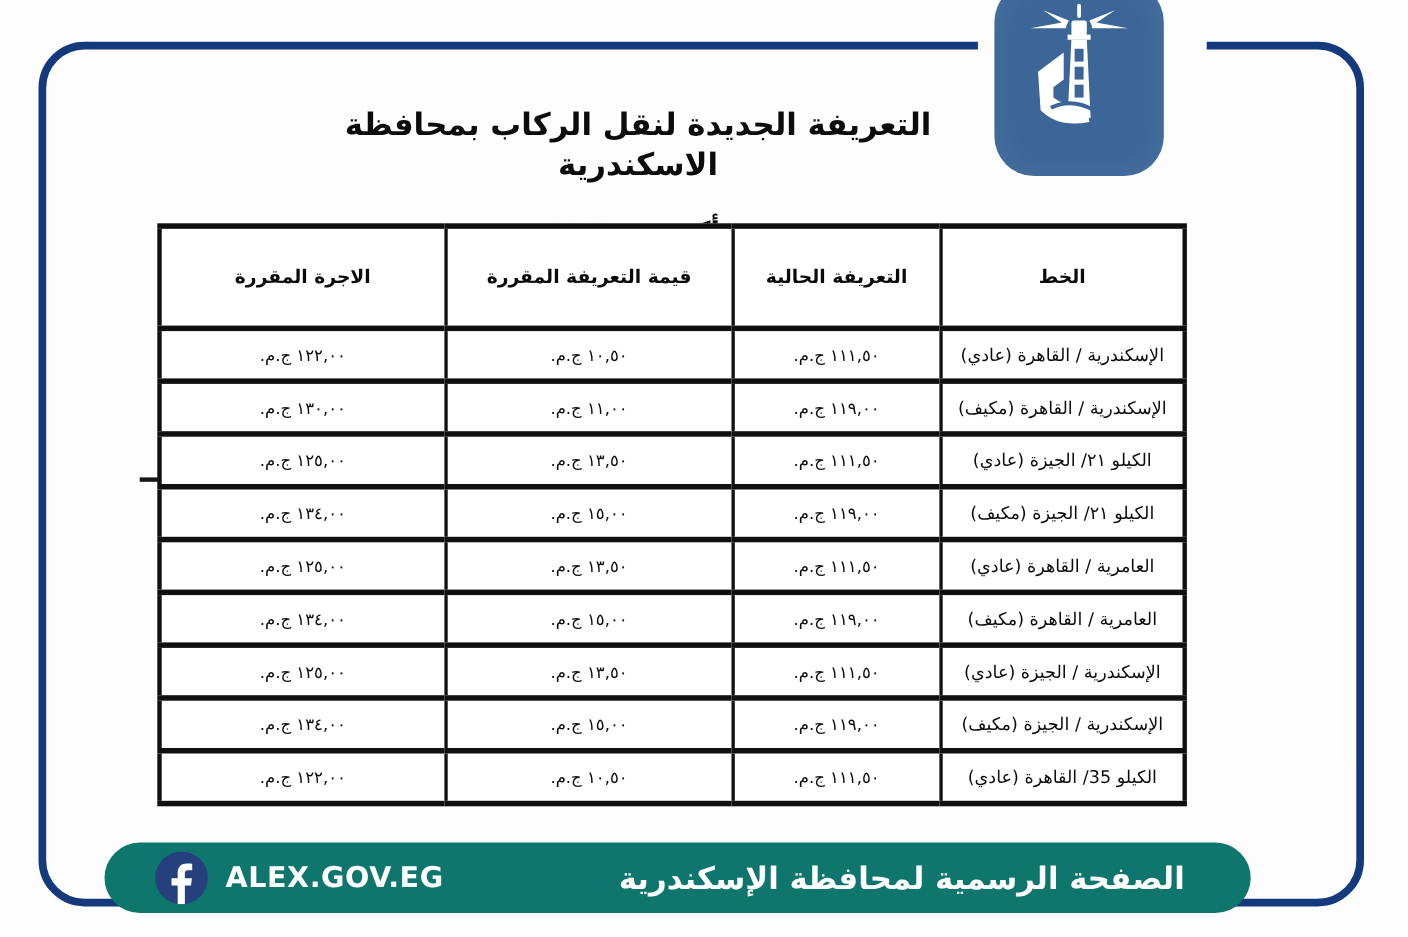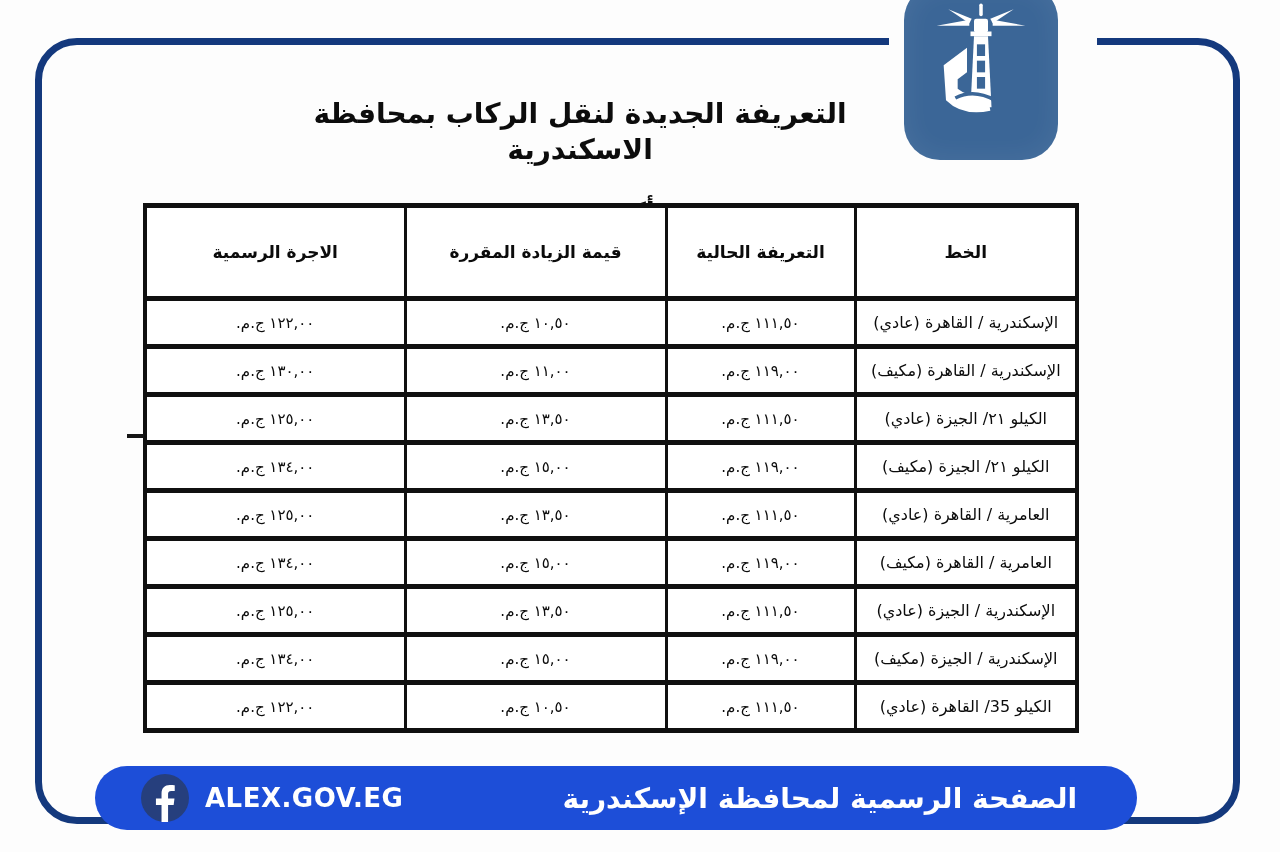--- a/index.html
+++ b/index.html
@@ -83,22 +83,22 @@
       <colgroup>
         <col style="width:222px">
           <col style="width:189px">
           <col style="width:261px">
           <col style="width:260px">
       </colgroup>
       <thead>
         <tr>
           <th>الخط</th>
           <th>التعريفة الحالية</th>
-          <th>قيمة الزيادة المقررة</th>
-          <th>الاجرة الرسمية</th>
+          <th>قيمة التعريفة المقررة</th>
+          <th>الاجرة المقررة</th>
         </tr>
       </thead>
       <tbody>
           <tr>
             <td class="line-col">الإسكندرية / القاهرة (عادي)</td>
             <td class="num-col">١١١,٥٠ ج.م.</td>
             <td class="num-col">١٠,٥٠ ج.م.</td>
             <td class="num-col">١٢٢,٠٠ ج.م.</td>
           </tr>
           <tr>
@@ -148,21 +148,21 @@
             <td class="num-col">١١١,٥٠ ج.م.</td>
             <td class="num-col">١٠,٥٠ ج.م.</td>
             <td class="num-col">١٢٢,٠٠ ج.م.</td>
           </tr>
         </tbody>
     </table>
   </div>
 
   <div class="scan-dash"></div>
 
-  <div class="footer-bar" style="background: #1d4ed8;">
+  <div class="footer-bar" style="background: #0f766e;">
     <span class="fb-wrap">
       <svg viewBox="0 0 36 36" width="48" height="48" aria-hidden="true">
         <circle cx="18" cy="18" r="18" fill="#263f7d"></circle>
         <path fill="#ffffff" d="M20.3 36V23.2h4.2l.6-4.9h-4.8v-3.1c0-1.4.4-2.4 2.4-2.4h2.6V8.4c-.5-.1-2-.2-3.7-.2-3.7 0-6.2 2.2-6.2 6.3v3.8H11.2v4.9h4.2V36z"></path>
       </svg>
     </span>
     <span class="site-label">ALEX.GOV.EG</span>
     <span class="official-label">الصفحة الرسمية لمحافظة الإسكندرية</span>
   </div>
 

